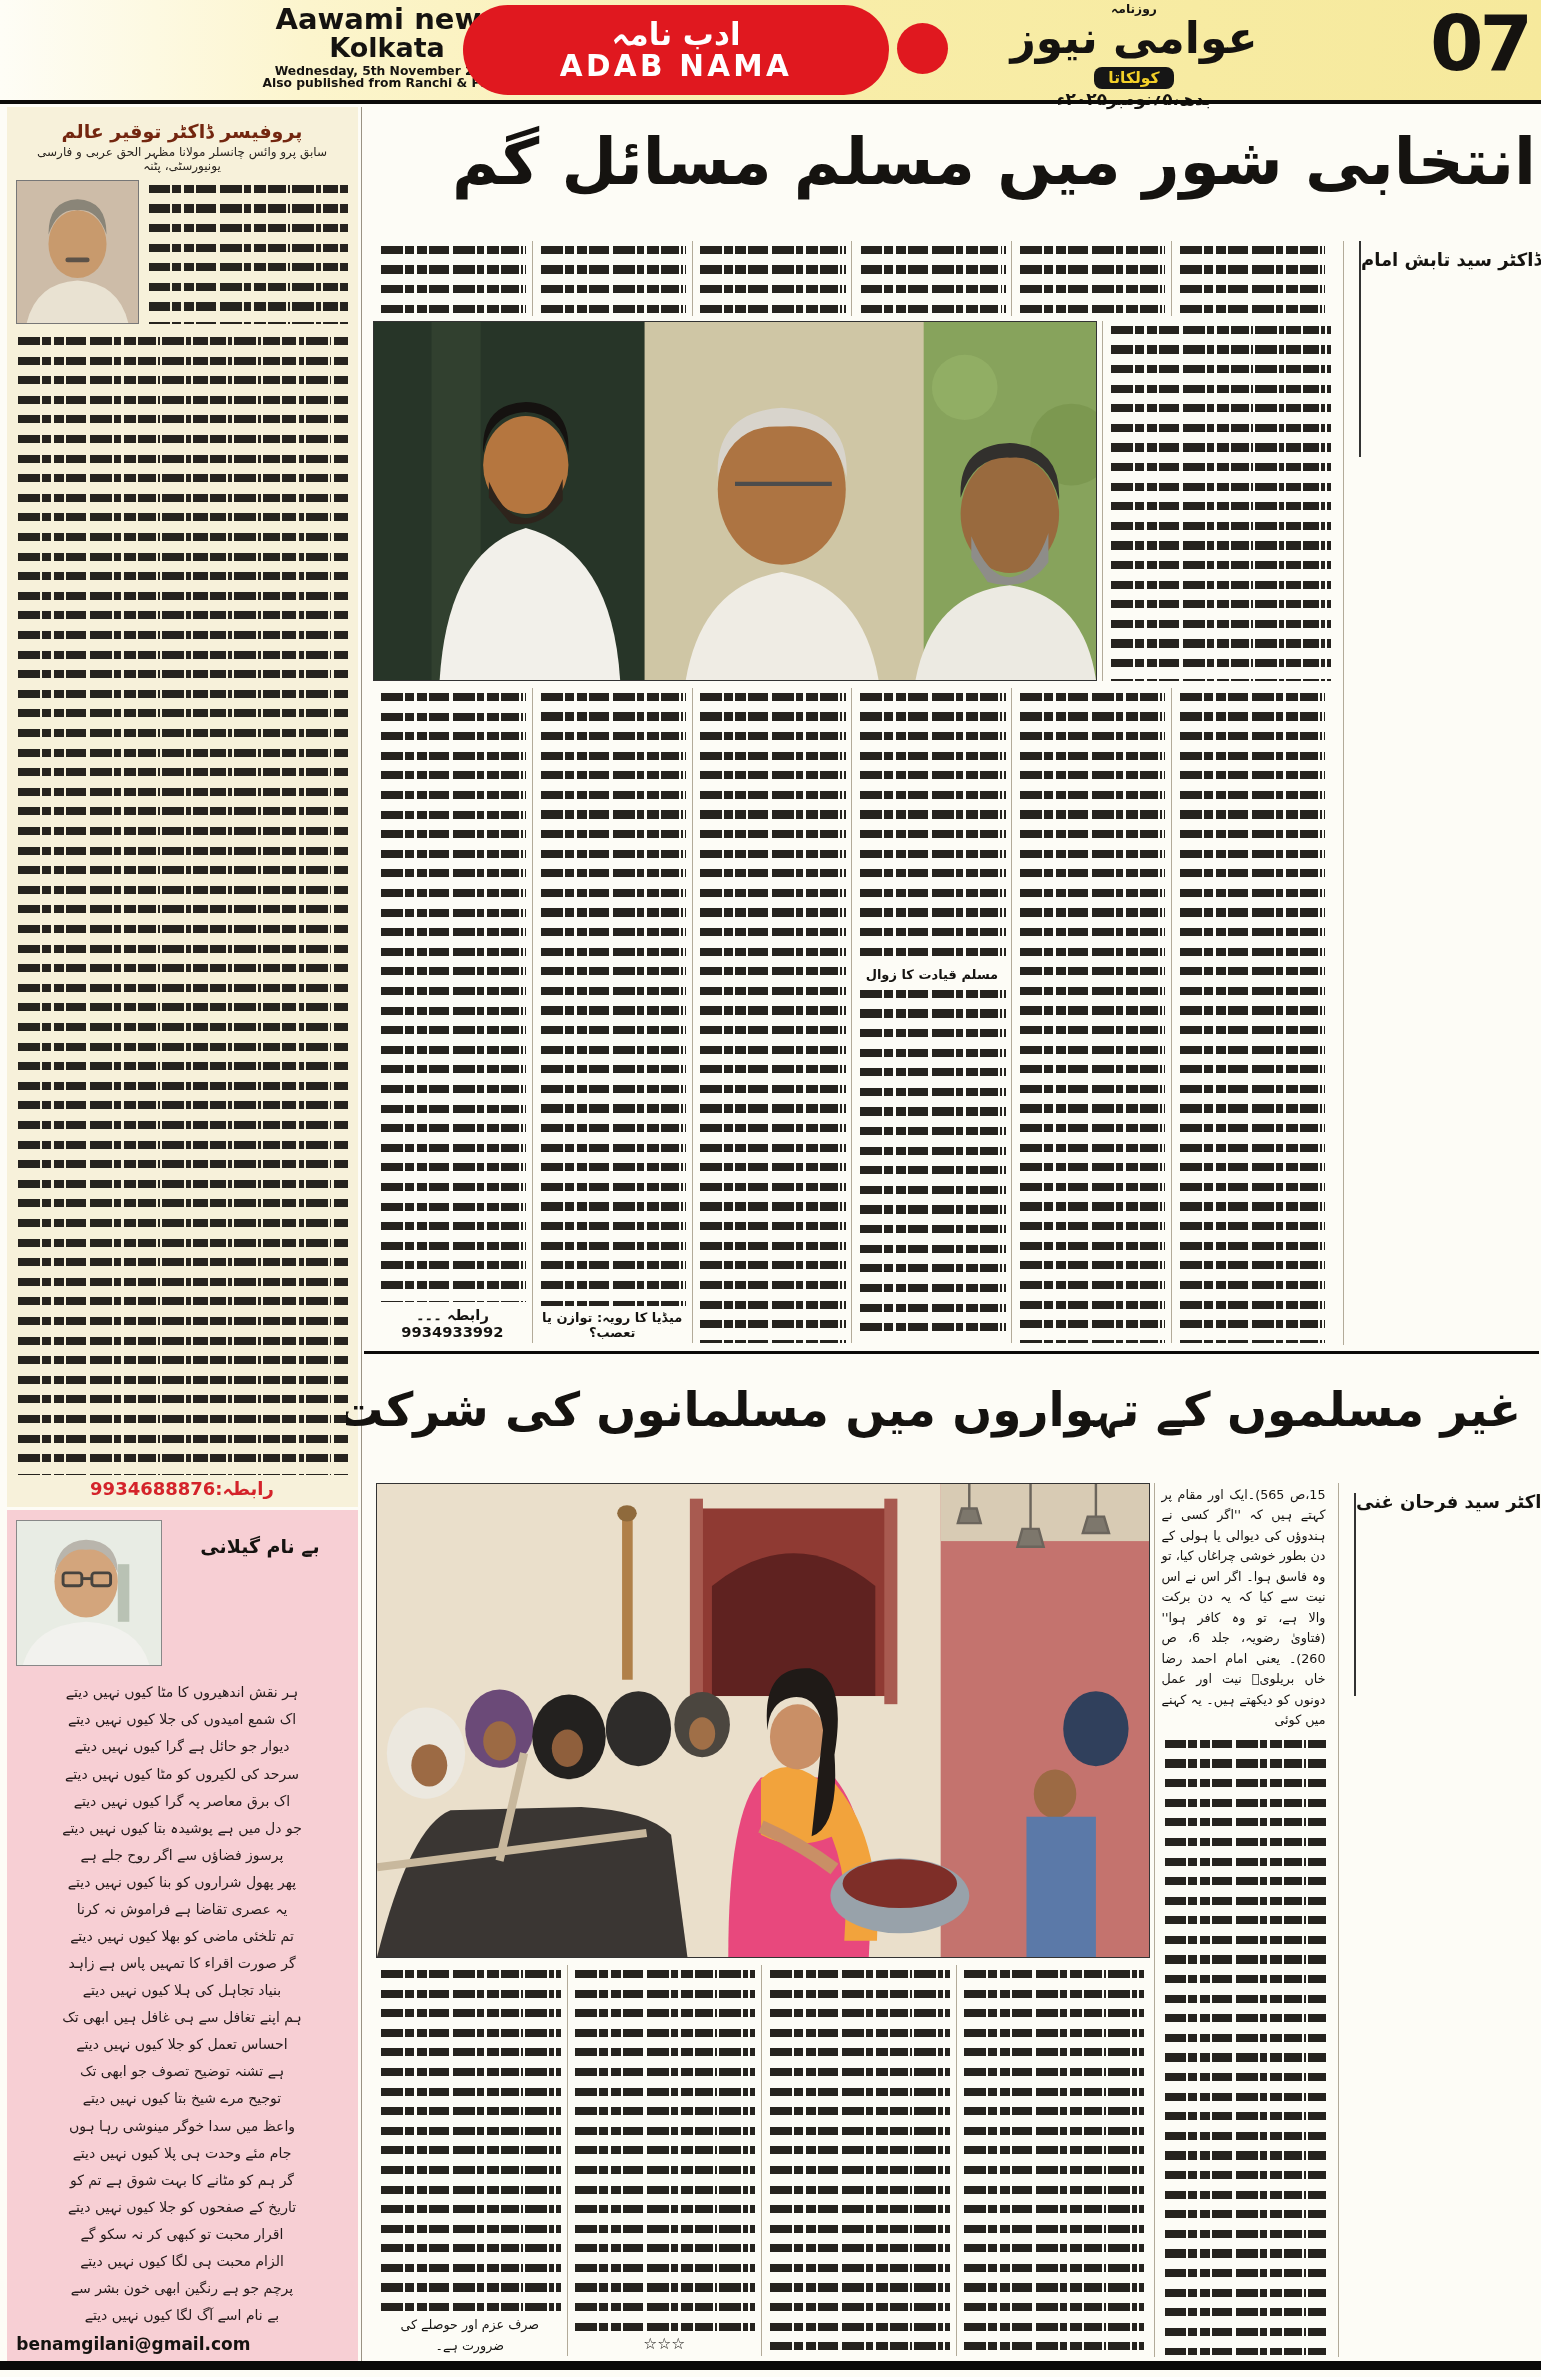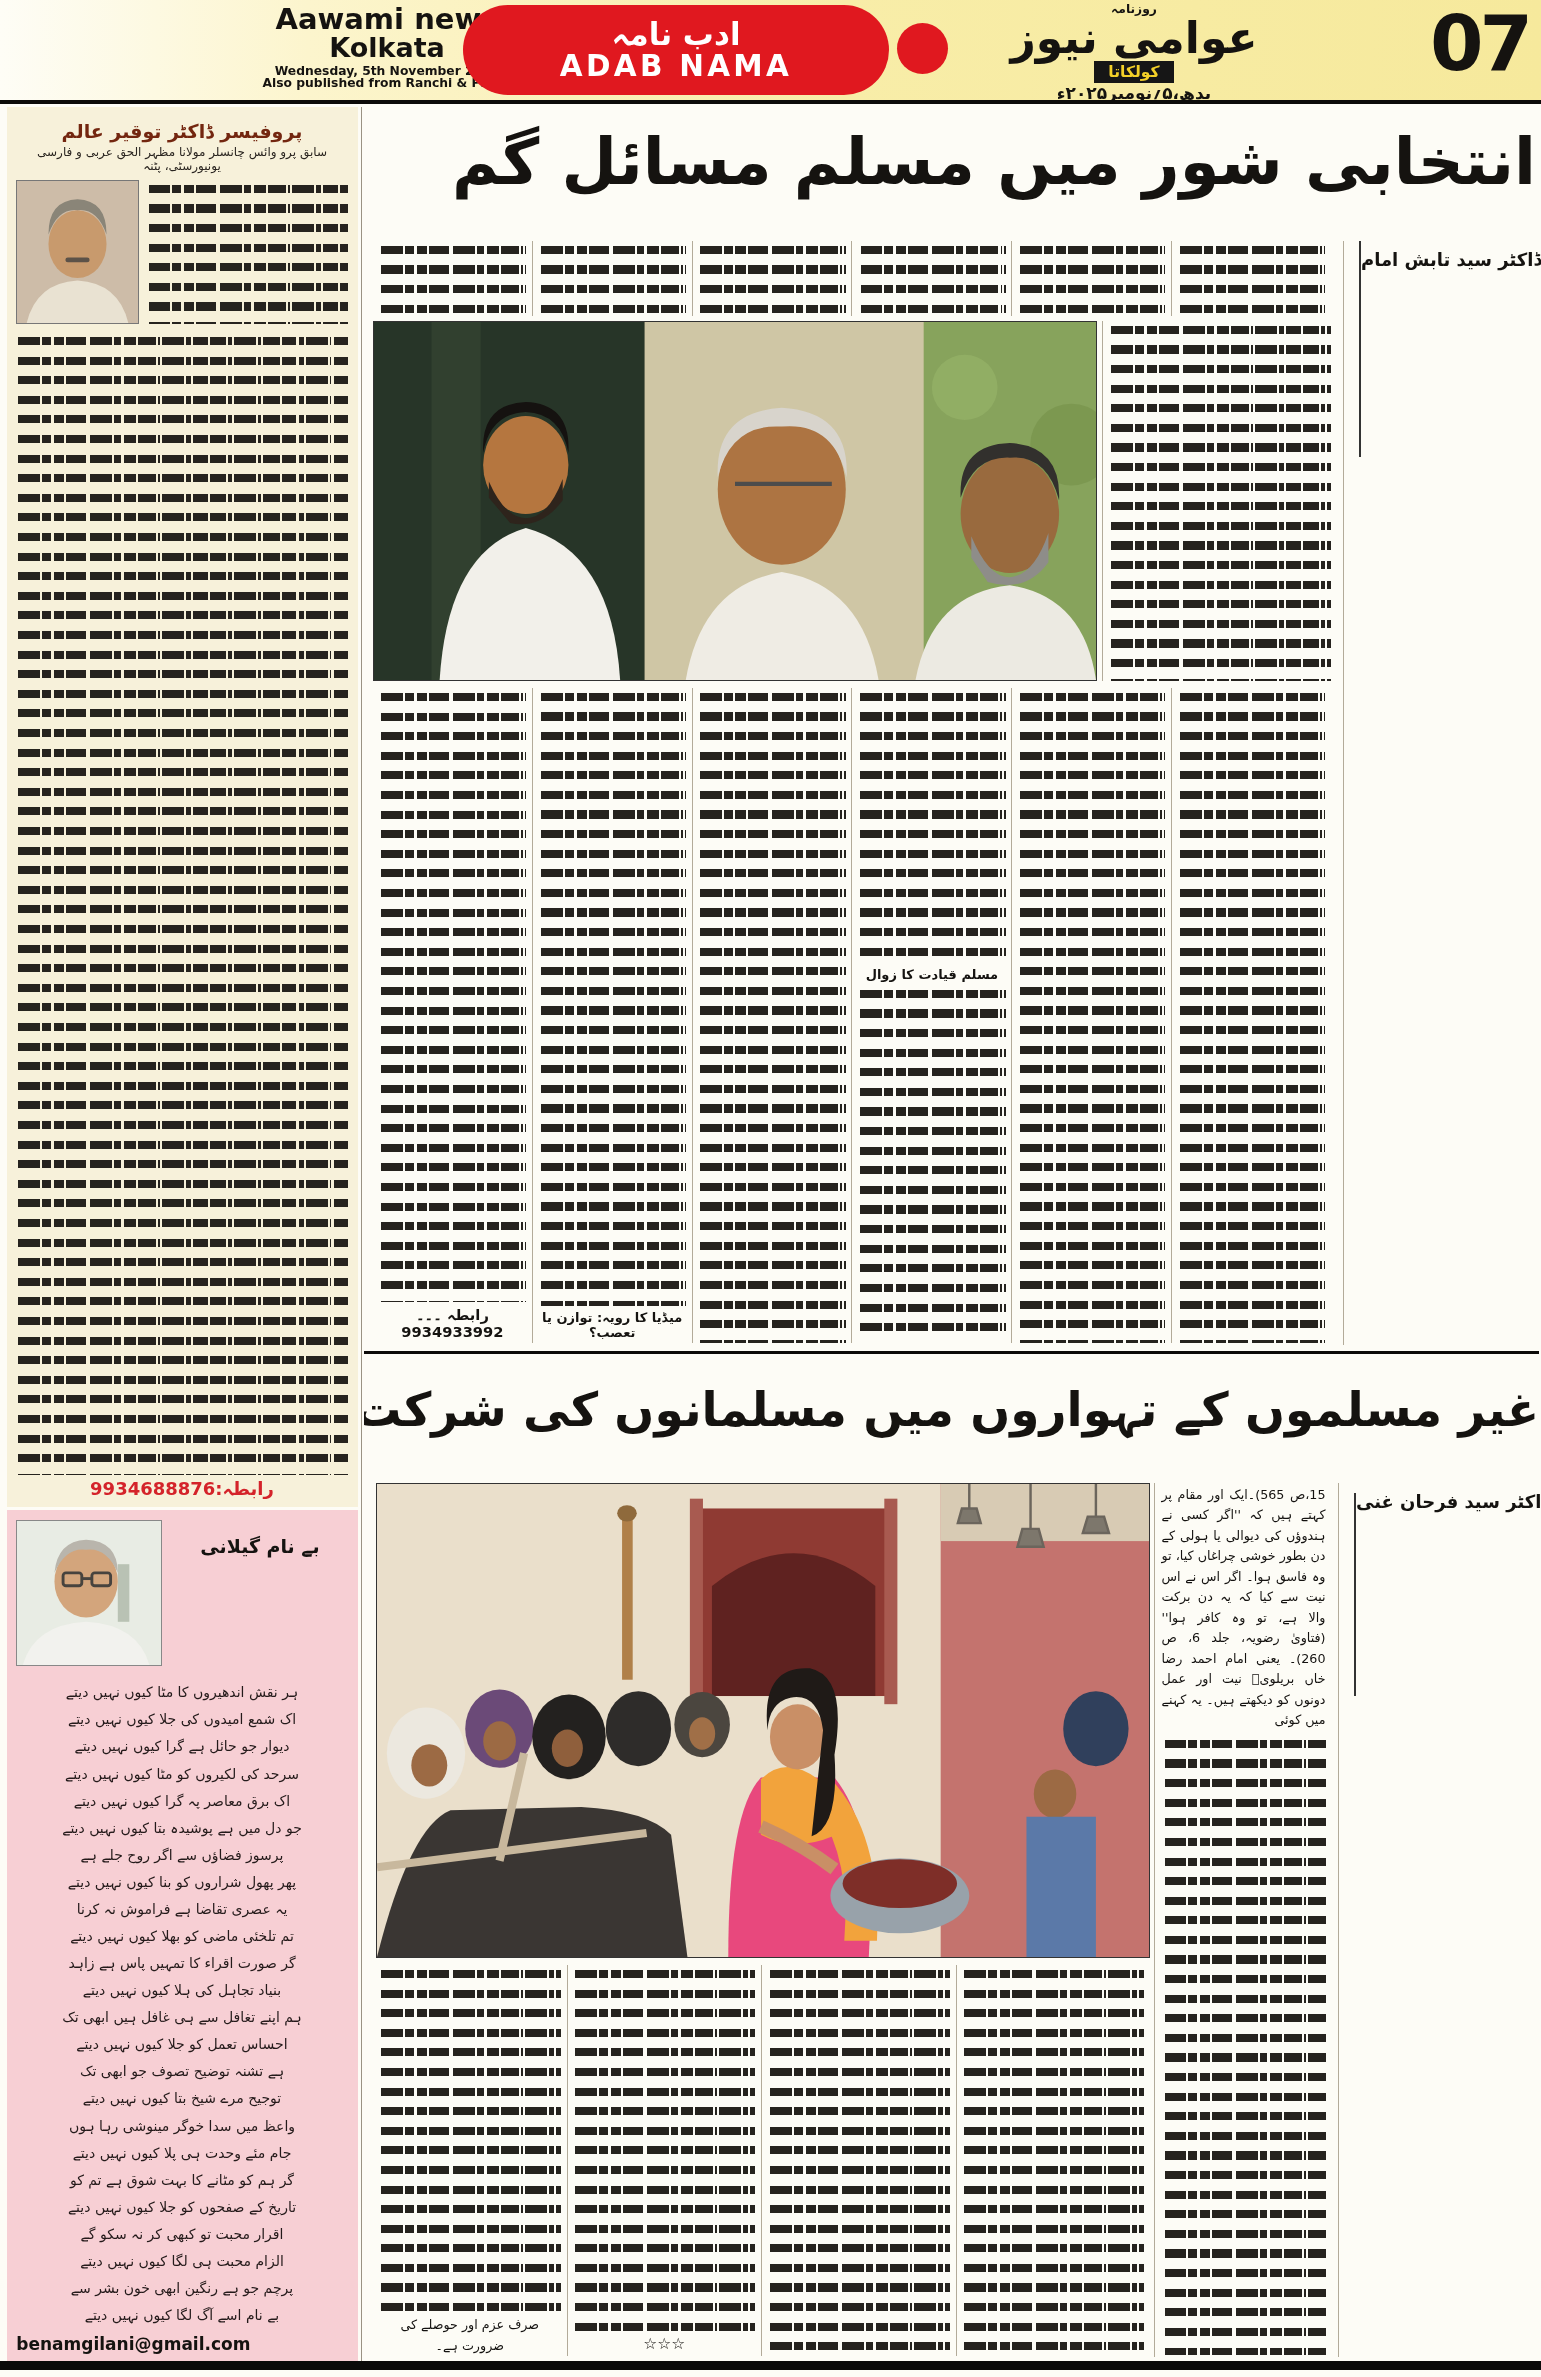--- a/index.html
+++ b/index.html
@@ -26,40 +26,40 @@
   .logo-also{font-size:12.3px;font-weight:bold}
   #blob{left:463px;top:4.9px;width:426px;height:90px;background:#e0181f;border-radius:47px;
         display:flex;flex-direction:column;align-items:center;justify-content:center;color:#ffffff}
   .blob-ur{font-size:31px;font-weight:bold;line-height:1.05}
   .blob-en{font-size:29.5px;font-weight:bold;letter-spacing:3.3px;line-height:1.05}
   #reddot{left:897px;top:23px;width:51px;height:51px;border-radius:50%;background:#e0181f}
   #mast{left:958px;top:3.3px;width:352px;text-align:center}
   .mast-small{font-size:12.3px;font-weight:bold;display:block;line-height:1}
   .mast-main{font-size:44px;font-weight:bold;line-height:1.02;white-space:nowrap}
   .mast-city{display:inline-block;background:#161616;color:#f3d028;font-size:15.6px;font-weight:bold;
-             padding:1.6px 14.7px;border-radius:0;margin-top:1px}
+             padding:1.6px 14.7px;border-radius:8px;margin-top:7px}
   .mast-date{font-size:17px;font-weight:bold;margin-top:0}
   #pgnum{right:13px;top:6.5px;font-size:77px;font-weight:bold;letter-spacing:-4.1px;line-height:.95}
   .hrule{background:#0c0b09}
   .vrule{background:#9a9283;width:0.8px}
   
   #leftart{left:6.5px;top:107px;width:351px;height:1400px;background:#f7f1da;--paper:#f7f1da;
            padding:6.5px 9.8px 4.9px;display:flex;flex-direction:column}
   .titlebox{border:1.6px solid #7c2020;box-shadow:inset 0 0 0 2.5px #f7f1da,inset 0 0 0 3.3px #7c2020;
             padding:11.5px 4.9px;text-align:center}
   .titlebox .t{font-size:21px;font-weight:bold;white-space:nowrap}
   .byline{font-size:19px;font-weight:bold;color:#73260f;text-align:center;margin-top:6.5px}
   .affil{font-size:12px;text-align:center;margin-top:3.3px;color:#2a2520}
   .leadrow{display:flex;margin-top:6.5px;gap:6.5px}
   .leadrow .ph{width:123px;height:144px;border:0.8px solid #777;flex:none}
   .contact-red{color:#d4232a;font-weight:bold;font-size:18px;text-align:center;margin-top:auto;padding:3.3px 0}
   
   #hl1{left:373px;top:110px;width:1163px;height:126px;font-size:64px;font-weight:bold;
        text-align:right;white-space:nowrap;overflow:hidden;line-height:1.65}
-  #hl2{left:364px;top:1361px;width:1175px;height:110px;font-size:47px;font-weight:bold;
+  #hl2{left:346px;top:1361px;width:1175px;height:110px;font-size:47px;font-weight:bold;
        text-align:center;white-space:nowrap;overflow:hidden;line-height:2.1}
   .subhead{font-weight:bold;font-size:13px;text-align:center;direction:rtl;padding:3.3px 0}
   .contact-ln{font-weight:bold;font-size:14.7px;text-align:center;direction:rtl;padding:3.3px 0}
   .body-ur{direction:rtl;font-size:12.7px;line-height:20.5px;text-align:justify;color:#141210}
   
   .authcol{display:flex;flex-direction:row;border-left:0.8px solid #b3ab99;padding:0 15px}
   .authname{font-size:18px;font-weight:bold;text-align:center;margin:8.2px 0 3.3px;white-space:nowrap}
   .authdiv{height:1.6px;background:#2b2824;width:70%;margin:1.6px auto 8.2px}
   .frame{border:0.8px solid #333}
   

